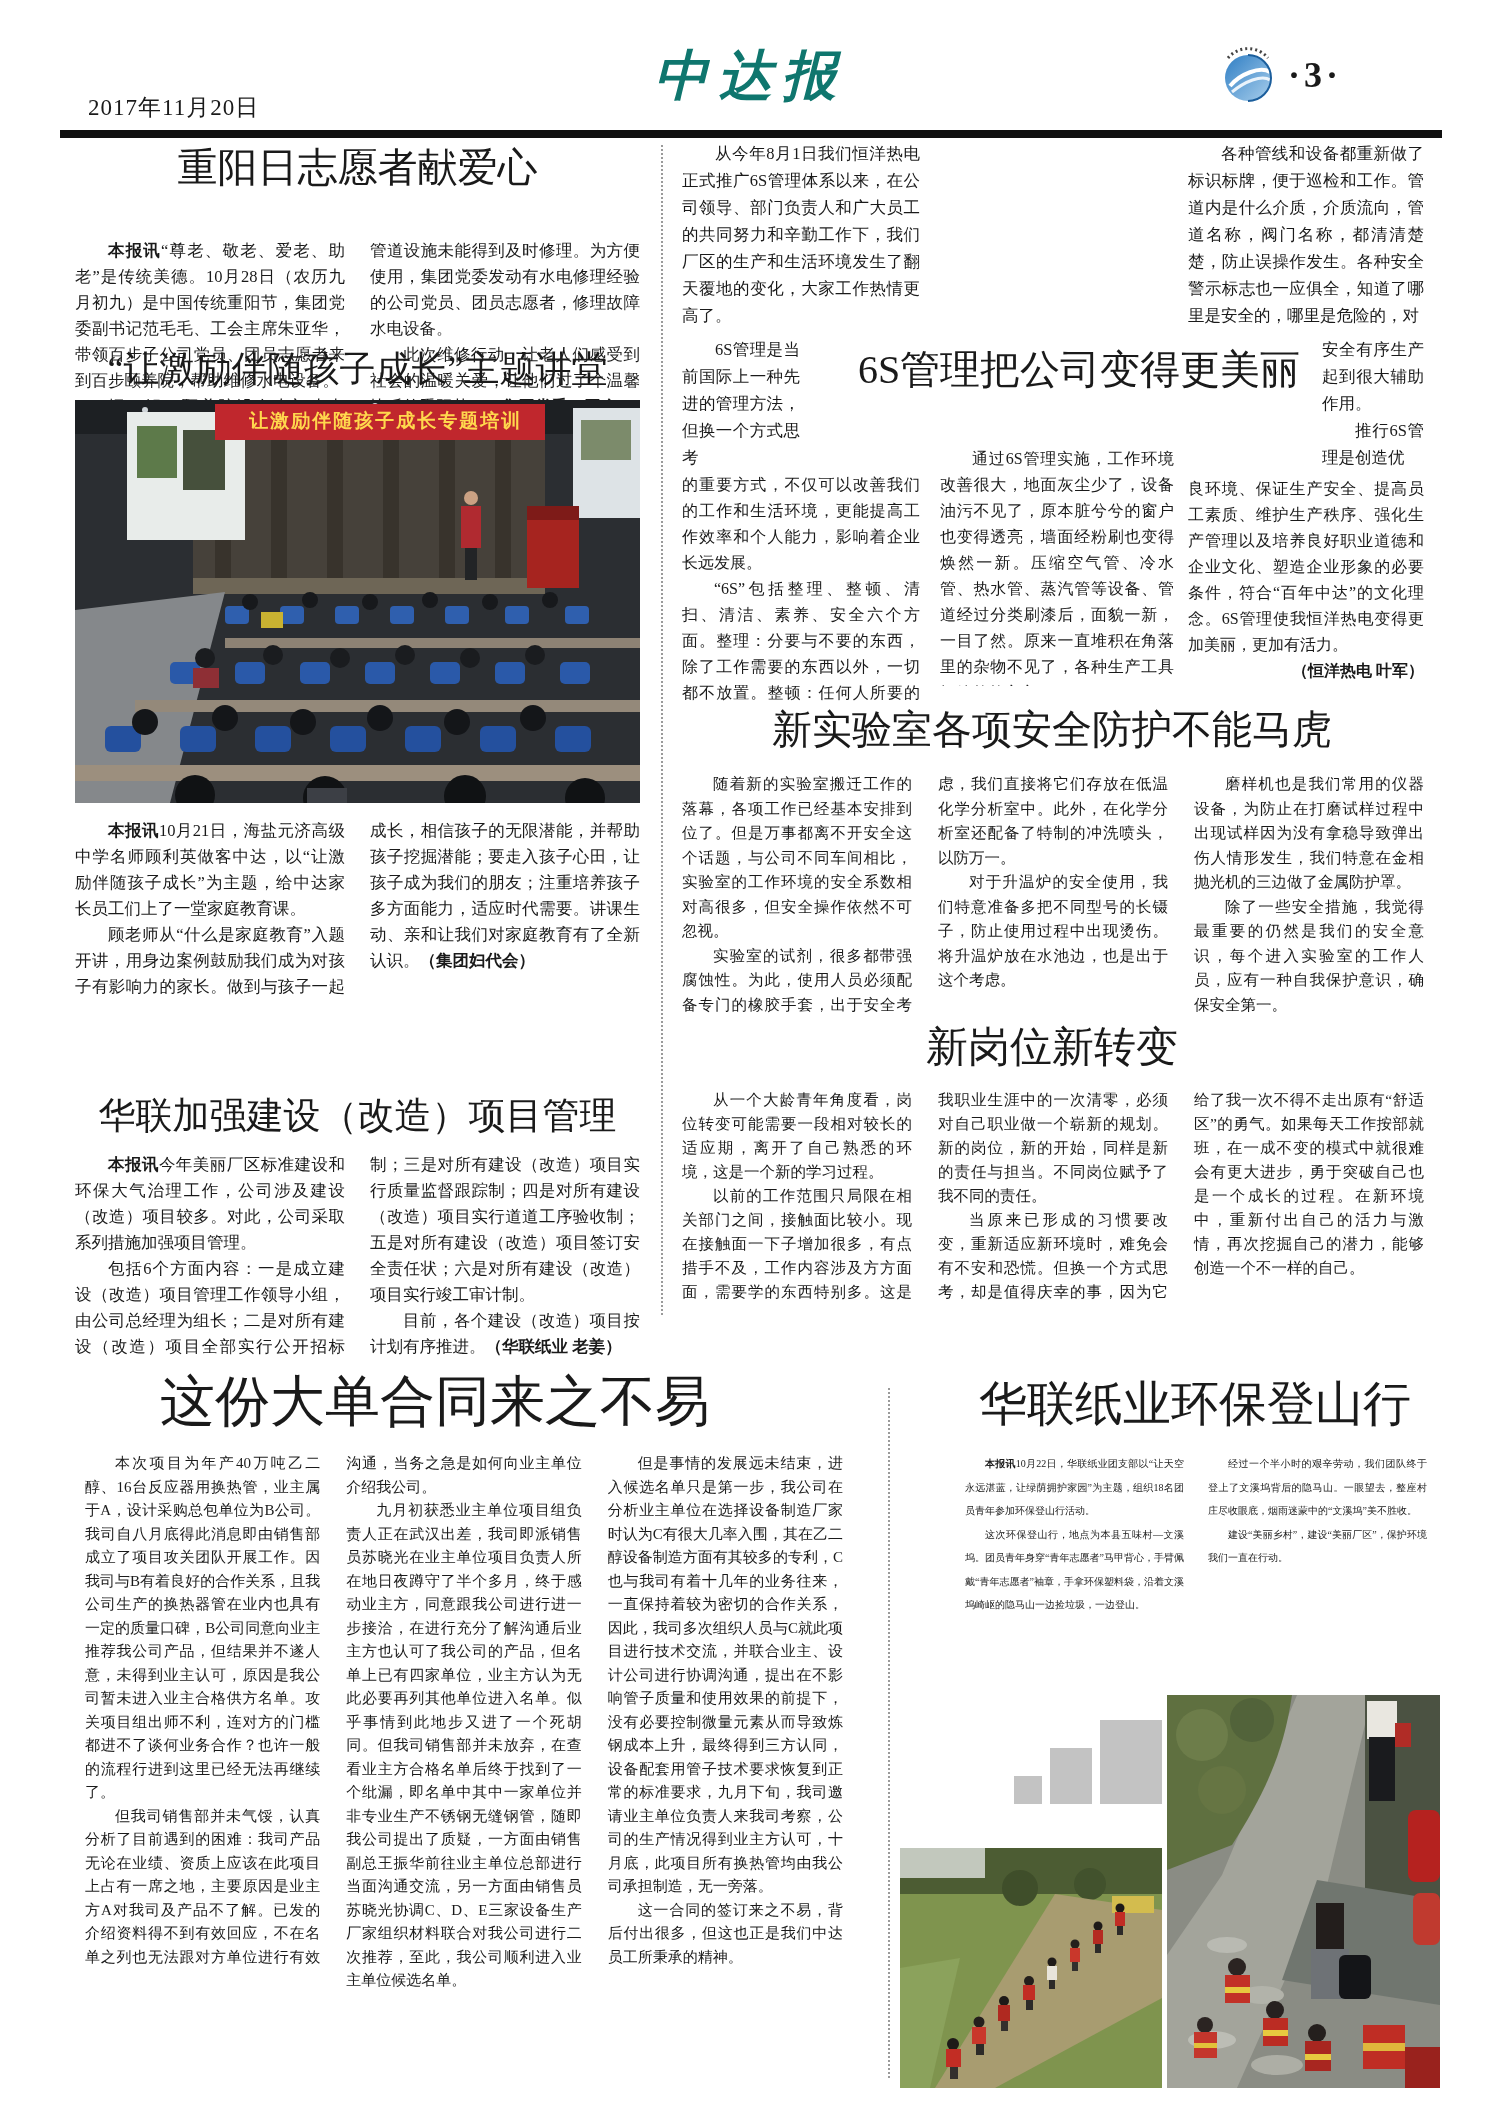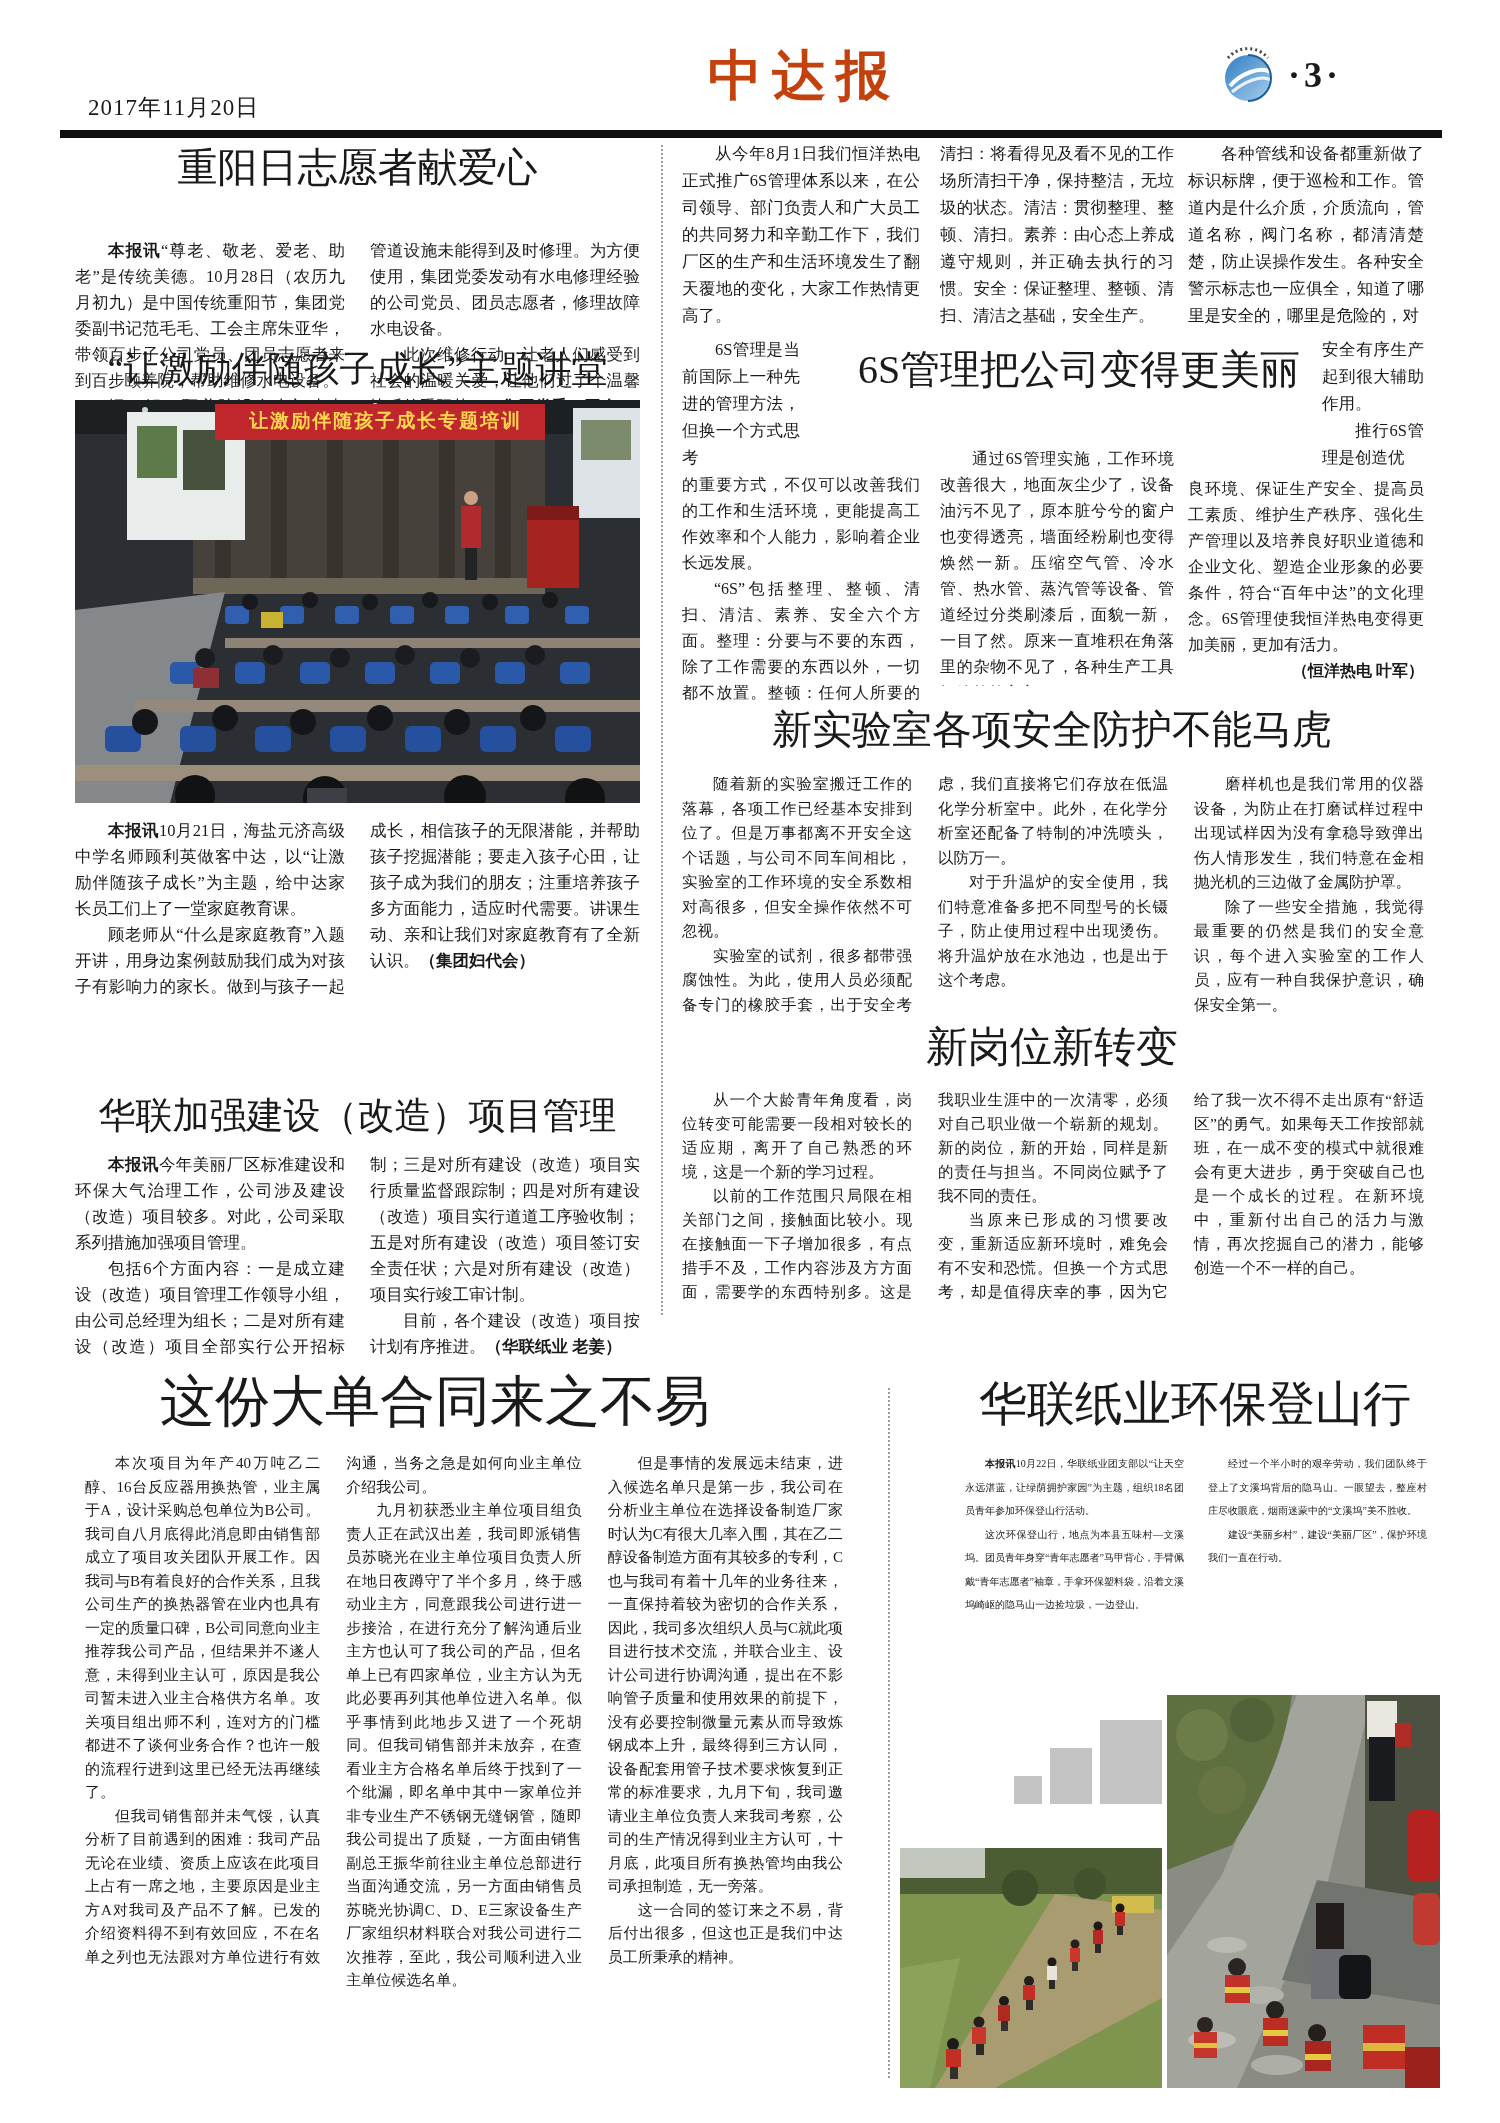--- a/index.html
+++ b/index.html
@@ -1,22 +1,22 @@
 <!DOCTYPE html>
 <html><head>
 <meta charset="utf-8">
 <style>
   html,body{margin:0;padding:0;background:#e8e8e8;}
   #page{position:relative;width:1500px;height:2123px;background:#ffffff;
         font-family:"Liberation Serif","DejaVu Serif",serif;color:#1a1a1a;overflow:hidden;}
   .abs{position:absolute;}
   
   #date{font-size:23px;letter-spacing:1px;}
-  #masthead{font-size:54px;font-weight:bold;color:#c2410c;letter-spacing:10px;
-            font-family:"Liberation Serif","DejaVu Serif",serif;text-align:right;}
+  #masthead{font-size:54px;font-weight:bold;color:#0f766e;letter-spacing:10px;
+            font-family:"Liberation Serif","DejaVu Serif",serif;text-align:center;font-style:italic;}
   #pagenum{font-size:36px;font-weight:bold;letter-spacing:4px;}
   #toprule{background:#101010;}
   
   .hl{font-weight:normal;text-align:center;white-space:nowrap;line-height:1.1;}
   
   .body{text-align:justify;overflow:hidden;}
   .body p{margin:0;text-indent:2em;}
   .body p.noind, p.noind{text-indent:0;}
   .cols2{column-count:2;column-gap:25px;}
   .cols3{column-count:3;column-gap:26px;}
@@ -177,23 +177,20 @@
   <div class="abs body" style="left:682px;top:140px;width:238px;height:195px;font-size:16.5px;line-height:27px;">
     <p class="t">从今年8月1日我们恒洋热电正式推广6S管理体系以来，在公司领导、部门负责人和广大员工的共同努力和辛勤工作下，我们厂区的生产和生活环境发生了翻天覆地的变化，大家工作热情更高了。</p>
   </div>
   <div class="abs body" style="left:682px;top:336px;width:118px;height:132px;font-size:16.5px;line-height:27px;">
     <p class="t">6S管理是当前国际上一种先进的管理方法，但换一个方式思考</p>
   </div>
   <div class="abs body" style="left:682px;top:472px;width:238px;height:236px;font-size:16px;line-height:26px;">
     <p class="noind" style="margin:0;">的重要方式，不仅可以改善我们的工作和生活环境，更能提高工作效率和个人能力，影响着企业长远发展。</p>
     <p class="t">“6S”包括整理、整顿、清扫、清洁、素养、安全六个方面。整理：分要与不要的东西，除了工作需要的东西以外，一切都不放置。整顿：任何人所要的东西都能马上取出，减少寻找。</p>
   </div>
-  <div class="abs body" style="left:940px;top:140px;width:234px;height:195px;font-size:16.5px;line-height:27px;">
-    <p class="noind" style="margin:0;">清扫：将看得见及看不见的工作场所清扫干净，保持整洁，无垃圾的状态。清洁：贯彻整理、整顿、清扫。素养：由心态上养成遵守规则，并正确去执行的习惯。安全：保证整理、整顿、清扫、清洁之基础，安全生产。</p>
-  </div>
   <div class="abs body" style="left:940px;top:446px;width:234px;height:240px;font-size:16px;line-height:26px;">
     <p class="t">通过6S管理实施，工作环境改善很大，地面灰尘少了，设备油污不见了，原本脏兮兮的窗户也变得透亮，墙面经粉刷也变得焕然一新。压缩空气管、冷水管、热水管、蒸汽管等设备、管道经过分类刷漆后，面貌一新，一目了然。原来一直堆积在角落里的杂物不见了，各种生产工具摆放整整齐齐。</p>
   </div>
   <div class="abs body" style="left:1188px;top:140px;width:236px;height:195px;font-size:16.5px;line-height:27px;">
     <p class="t">各种管线和设备都重新做了标识标牌，便于巡检和工作。管道内是什么介质，介质流向，管道名称，阀门名称，都清清楚楚，防止误操作发生。各种安全警示标志也一应俱全，知道了哪里是安全的，哪里是危险的，对</p>
   </div>
   <div class="abs body" style="left:1322px;top:336px;width:102px;height:135px;font-size:16.5px;line-height:27px;">
     <p class="noind" style="margin:0;">安全有序生产起到很大辅助作用。</p>
     <p class="t">推行6S管理是创造优</p>
   </div>

